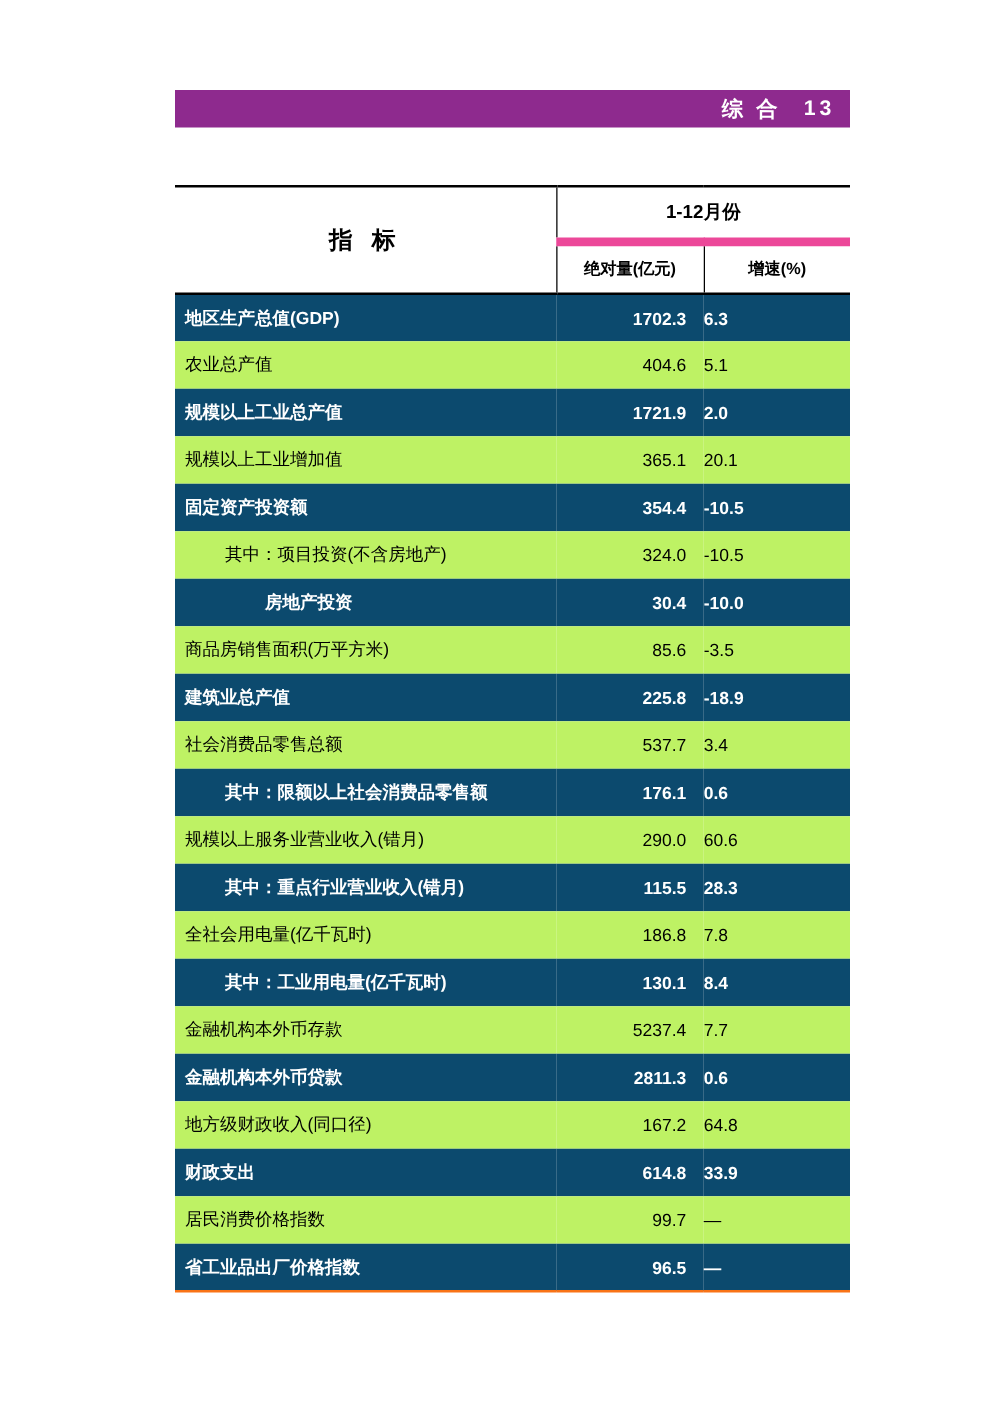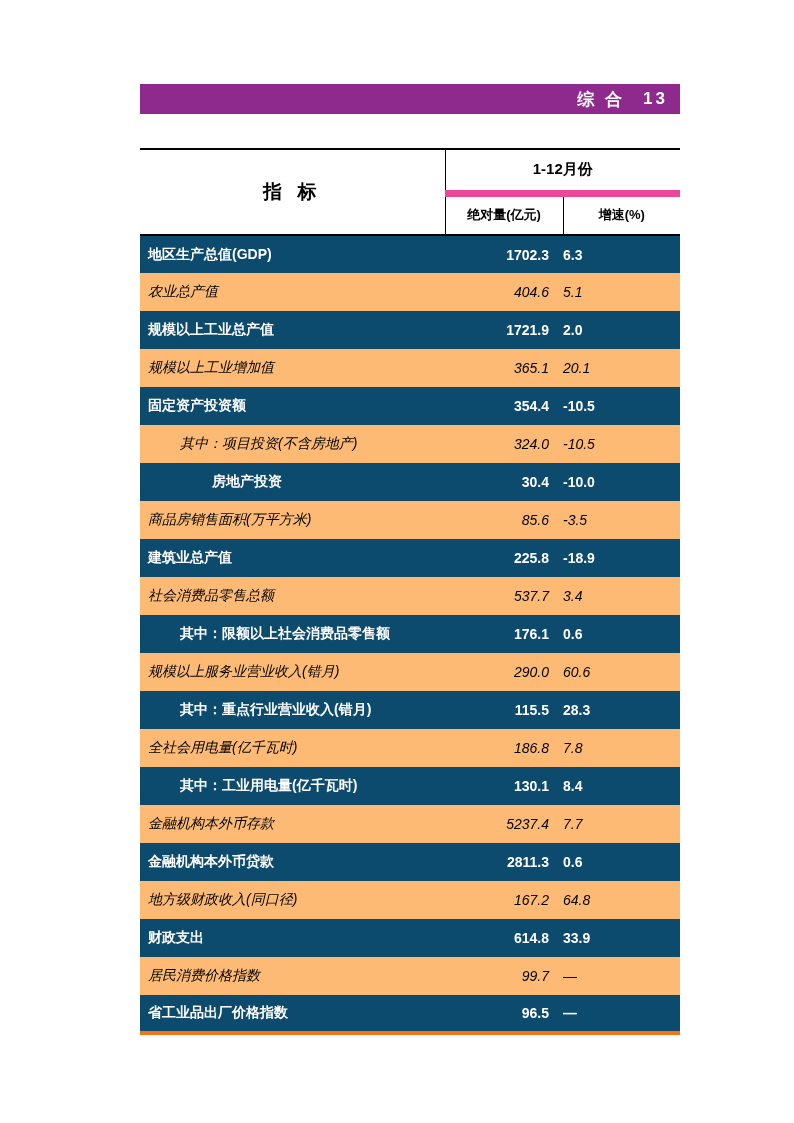--- a/index.html
+++ b/index.html
@@ -16,21 +16,21 @@
   }
   .page {
     position: relative;
     width: 794px;
     height: 1123px;
     box-sizing: border-box;
   }
   .header-bar {
     position: absolute;
     left: 140px;
-    top: 84px;
+    top: 72px;
     width: 540px;
     height: 30px;
     background: #8e2a8e;
     color: #ffffff;
     display: flex;
     align-items: center;
     justify-content: flex-end;
     box-sizing: border-box;
     padding-right: 12px;
   }
@@ -113,26 +113,25 @@
   tr.row td.num2 {
     text-align: left;
     padding-right: 14px;
   }
   tr.shade td {
     background: #0c4a6e;
     color: #ffffff;
     font-weight: bold;
   }
   tr.plain td {
-    background: #fdba74;
+    background: #bef264;
     color: #000000;
-    font-style: italic;
   }
   tr.last td {
-    border-bottom: 4px solid #f97316;
+    border-bottom: 2px solid #f97316;
   }
   .indent1 { padding-left: 40px !important; }
   .indent2 { padding-left: 72px !important; }
 </style>
 </head>
 <body>
 
 <div class="page">
 
   <div class="header-bar">

